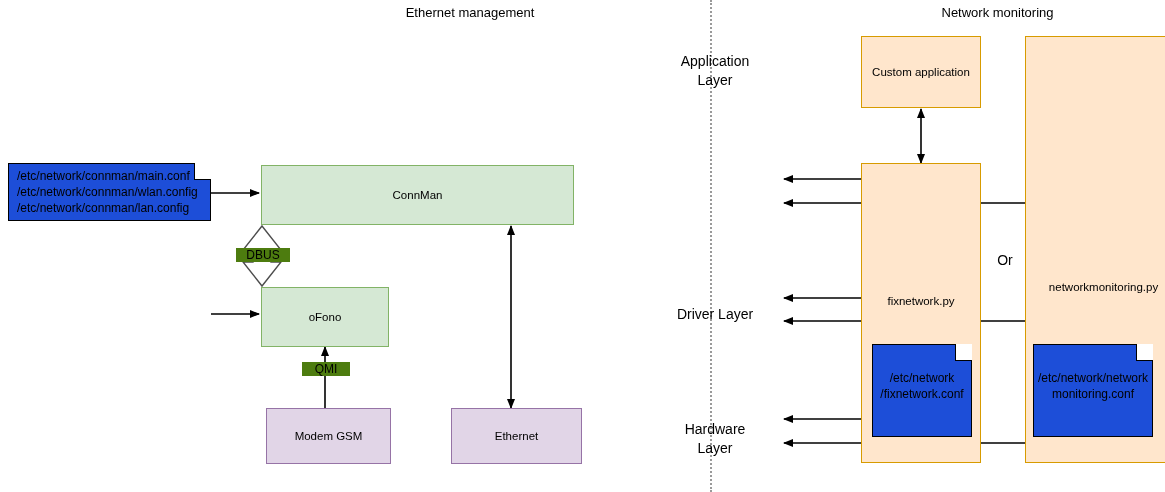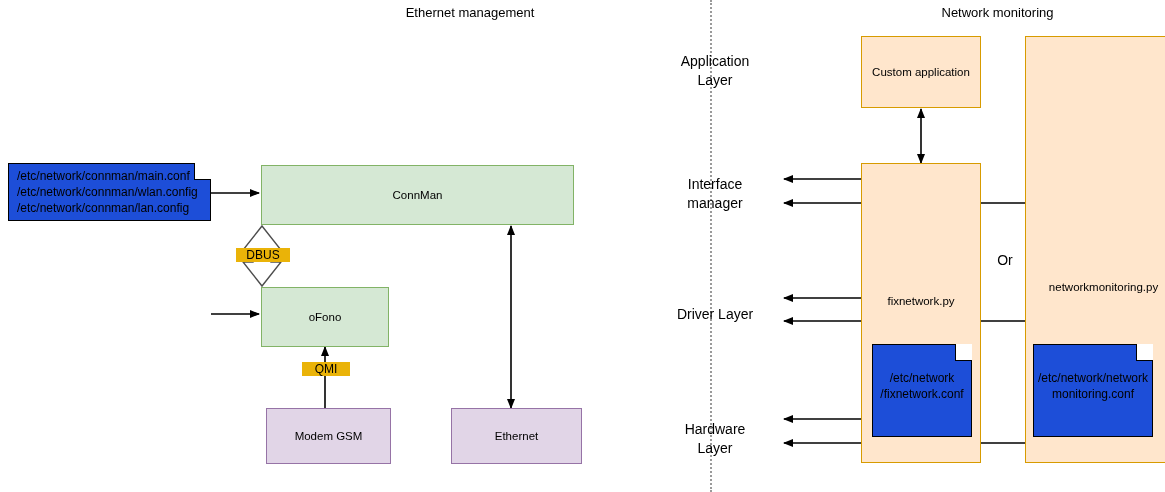--- a/index.html
+++ b/index.html
@@ -15,21 +15,21 @@
   .purple{background:#e1d5e7;border:1px solid #9673a6;}
   .orange{background:#ffe6cc;border:1px solid #d79b00;}
   .note{background:#1d4ed8;border:1px solid #000000;position:absolute;box-sizing:border-box;}
   .note .fold{position:absolute;top:-1px;right:-1px;width:16px;height:16px;
      background:#ffffff;border-left:1px solid #000;border-bottom:1px solid #000;
      transform-origin:top right;}
   .note-txt{position:absolute;left:0;right:0;top:50%;transform:translateY(-50%);
      text-align:center;font-size:12px;line-height:16px;}
   .note-txt.left{text-align:left;padding-left:8px;}
   .divider{position:absolute;border-left:2px dotted #9a9a9a;}
-  .edge-label{position:absolute;font-size:12px;background:#eab308;padding:0 1px;
+  .edge-label{position:absolute;font-size:12px;background:#4d7c0f;padding:0 1px;
      text-align:center;}
   svg{position:absolute;left:0;top:0;overflow:visible;}
   .orange-label{position:absolute;font-size:11.5px;text-align:center;width:100%;}
   .or-label{position:absolute;font-size:14px;text-align:center;}
 </style>
 </head>
 <body>
 
 <div class="canvas">
 
@@ -98,22 +98,20 @@
 
   <div class="edge-label" style="left:236px;top:248px;width:52px;">DBUS</div>
   <div class="edge-label" style="left:302px;top:362px;width:46px;">QMI</div>
 
   <div class="divider" style="left:710px;top:0px;height:492px;"></div>
 
   <div class="abs title" style="left:860px;top:5px;width:275px;">Network monitoring</div>
 
   <div class="abs layer-label" style="left:650px;top:52px;width:130px;white-space:pre;">Application
 Layer</div>
-  <div class="abs layer-label" style="left:650px;top:175px;width:130px;white-space:pre;">Interface
-manager</div>
   <div class="abs layer-label" style="left:650px;top:305px;width:130px;white-space:pre;">Driver Layer</div>
   <div class="abs layer-label" style="left:650px;top:420px;width:130px;white-space:pre;">Hardware
 Layer</div>
 
   <div class="abs box orange" style="left:861px;top:36px;width:120px;height:72px;">
     <span>Custom application</span>
   </div>
 
   <div class="abs orange" style="left:861px;top:163px;width:120px;height:300px;">
     <div class="orange-label" style="left:0;top:131px;">fixnetwork.py</div>

